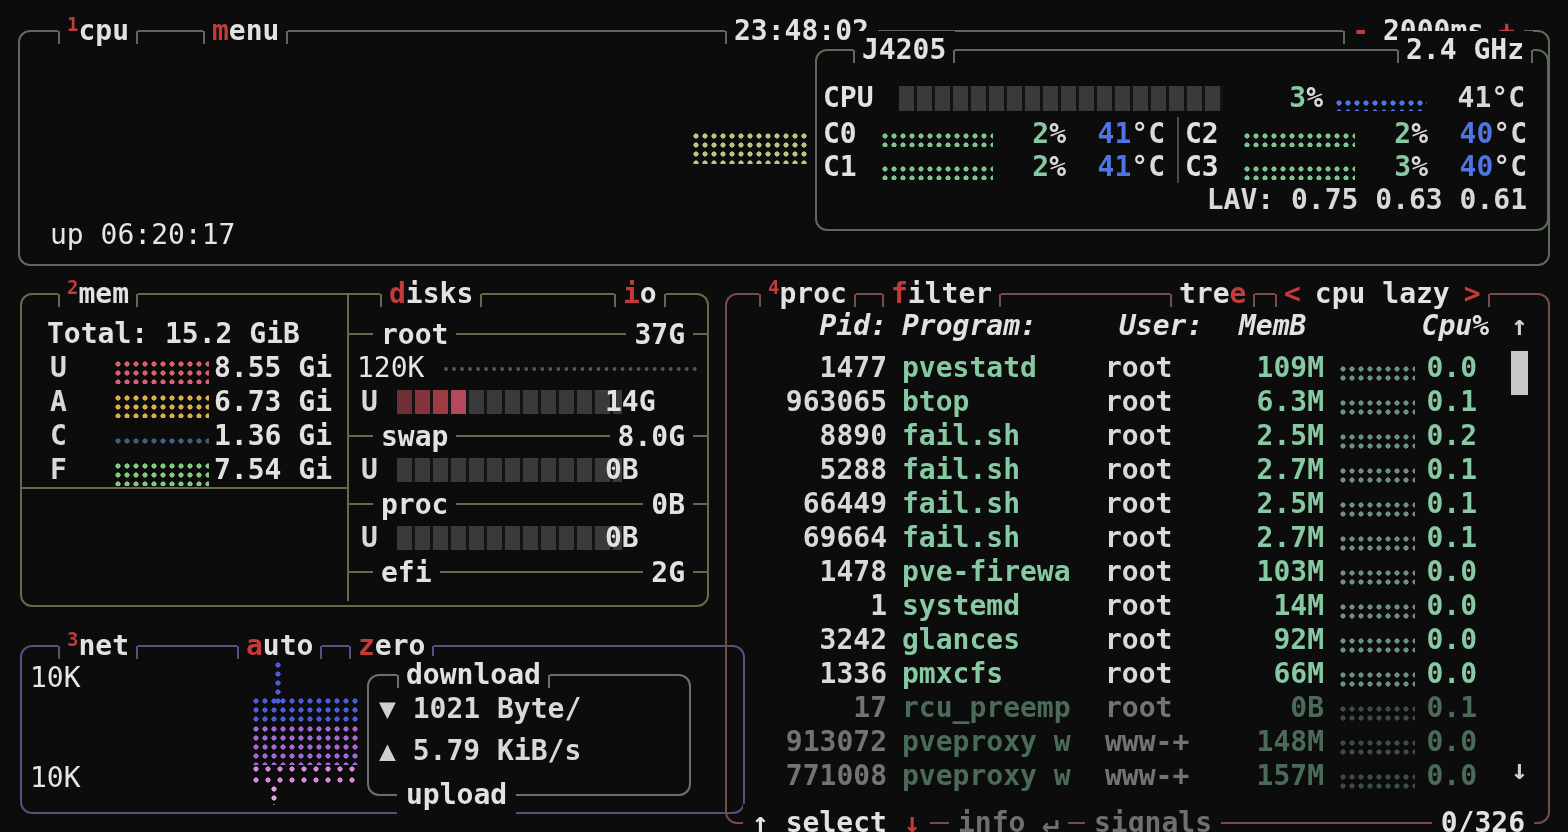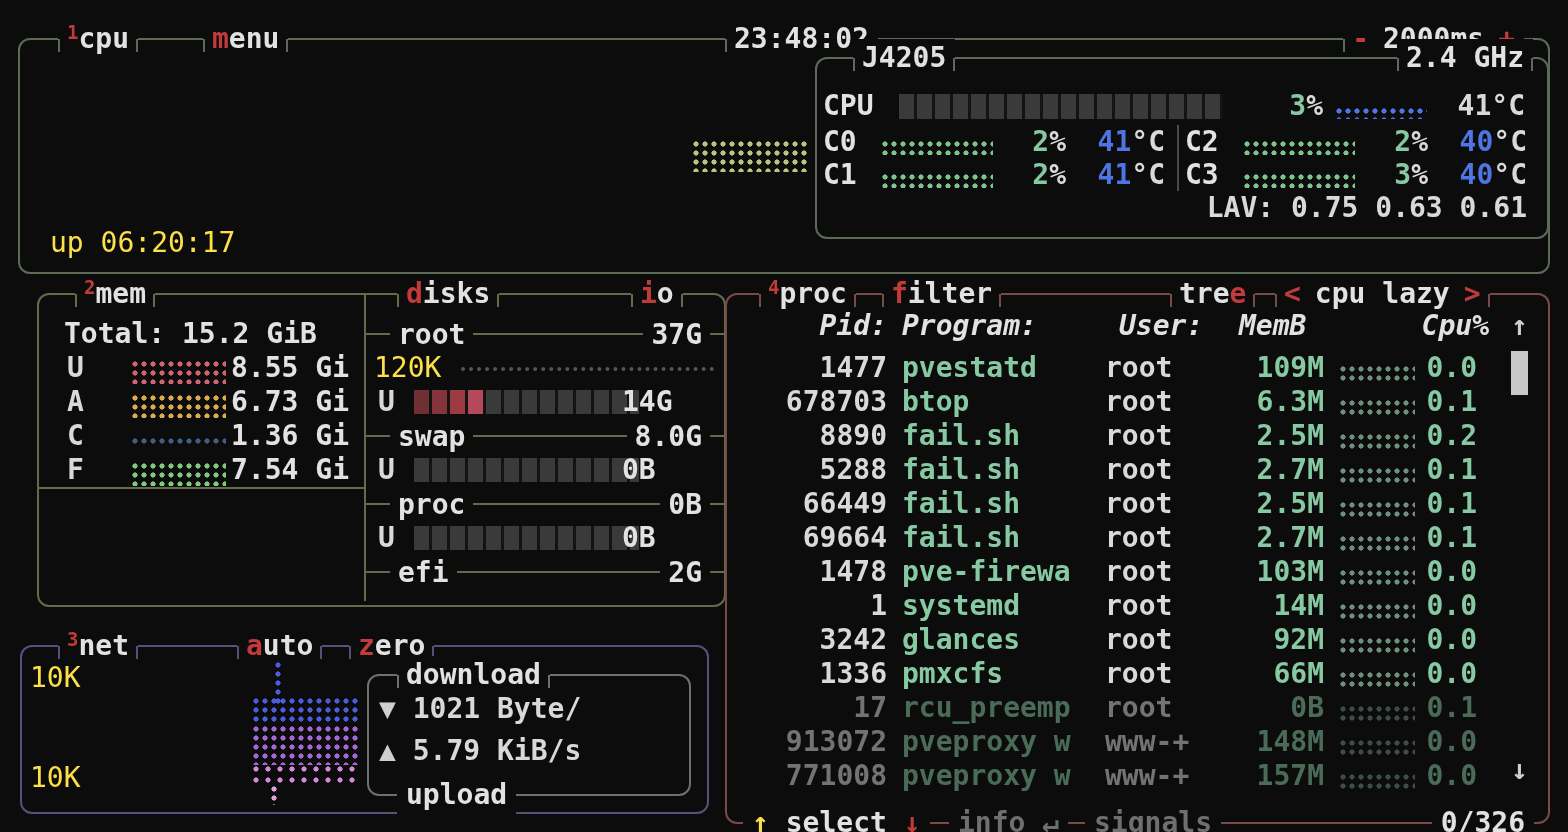--- a/index.html
+++ b/index.html
@@ -7,21 +7,21 @@
     font-family:"DejaVu Sans Mono",monospace;font-weight:bold;font-size:28px;color:#e2e2e2;}
   .box{position:absolute;border:2px solid var(--bc);border-radius:12px;}
   .tag{position:absolute;top:-20px;height:38px;line-height:38px;background:#0c0c0c;
        padding:0 9px;white-space:nowrap;}
   .tag::before,.tag::after{content:"";position:absolute;top:19px;width:2px;height:13px;background:var(--bc);}
   .tag::before{left:0;} .tag::after{right:0;}
   .tag-b{position:absolute;bottom:-20px;height:38px;line-height:38px;background:#0c0c0c;
        padding:0 9px;white-space:nowrap;}
   .sup{font-size:19px;position:relative;top:-9px;}
   .red{color:#c23b3b;} .green{color:#87c9a2;} .blue{color:#4f74e3;}
-  .gray{color:#fde047;} .dimtxt{color:#6f6f6f;} .soft{color:#d9d9d9;}
+  .gray{color:#e5e5e5;} .dimtxt{color:#6f6f6f;} .soft{color:#d9d9d9;}
   .norm{font-weight:normal;}
   .dots{background-image:radial-gradient(circle at 4px 4px,currentColor 2.3px,transparent 2.9px);
         background-size:9px 9px;}
   .sparse{background-size:12px 11px;}
   .abs{position:absolute;}
   .tr{text-align:right;}
   
   .meter{background:repeating-linear-gradient(to right,#3a3a3a 0 15px,#131313 15px 18px);}
   .rootbar{background:
       repeating-linear-gradient(to right,transparent 0 15px,#131313 15px 18px),
@@ -61,21 +61,21 @@
   .prow .pmem{position:absolute;left:435px;width:150px;text-align:right;color:#87c9a2;}
   .prow .pdots{position:absolute;left:600px;top:14px;width:76px;height:16px;color:#6d8f7d;}
   .prow .pcpu{position:absolute;left:590px;width:148px;text-align:right;color:#87c9a2;}
   .prow.dim{opacity:0.5;}
 </style>
 </head>
 <body>
 
 <div id="screen">
 
-  <div class="box" style="--bc:#5b6b57;left:18px;top:30px;width:1528px;height:232px;margin-top:8px;">
+  <div class="box" style="--bc:#5b6b57;left:18px;top:30px;width:1528px;height:232px;">
     <div class="tag" style="left:38px"><span class="sup red">1</span><span>cpu</span></div>
     <div class="tag" style="left:183px"><span class="red">m</span><span>enu</span></div>
     <div class="tag" style="left:705px"><span>23:48:02</span></div>
     <div class="tag" style="right:24px"><span class="red">-</span><span style="margin:0 14px">2000ms</span><span class="red">+</span></div>
 
     <div class="abs dots" style="left:672px;top:100px;width:116px;height:32px;color:#b6c77d;"></div>
 
     <div class="abs gray norm" style="left:30px;top:186px;"><span>up 06:20:17</span></div>
 
     <div class="box" style="--bc:#5b6b57;left:795px;top:17px;width:730px;height:178px;">
@@ -114,21 +114,21 @@
         <span class="clabel">C3</span>
         <div class="cdots dots"></div>
         <span class="cpct"><span class="green">3</span><span class="pctsign">%</span></span>
         <span class="ctemp"><span class="blue">40</span><span class="degsign">°C</span></span>
       </div>
 
       <div class="abs tr soft" style="left:380px;top:132px;width:330px;"><span>LAV:</span> <span>0.75 0.63 0.61</span></div>
     </div>
   </div>
 
-  <div class="box" style="--bc:#68684a;left:20px;top:293px;width:685px;height:310px;margin-left:17px;">
+  <div class="box" style="--bc:#68684a;left:20px;top:293px;width:685px;height:310px;">
     <div class="tag" style="left:36px"><span class="sup red">2</span><span>mem</span></div>
     <div class="tag" style="left:358px"><span class="red">d</span><span>isks</span></div>
     <div class="tag" style="left:592px"><span class="red">i</span><span>o</span></div>
 
     <div class="abs" style="left:25px;top:22px;"><span>Total:</span> <span>15.2 GiB</span></div>
 
     <div class="abs" style="left:0;top:56px;width:325px;">
 
         <div class="mem-row">
           <span class="mlabel soft">U</span>
@@ -205,21 +205,21 @@
       <div class="dhead" style="top:260px">
           <div class="seg"></div>
           <span class="nm">efi</span>
           <div class="rule"></div>
           <span class="sz">2G</span>
           <div class="seg2"></div>
         </div>
     </div>
   </div>
 
-  <div class="box" style="--bc:#52527c;left:20px;top:645px;width:685px;height:165px;">
+  <div class="box" style="--bc:#52527c;left:20px;top:645px;width:685px;height:165px;padding-left:36px;">
     <div class="tag" style="left:36px"><span class="sup red">3</span><span>net</span></div>
     <div class="tag" style="left:215px"><span class="red">a</span><span>uto</span></div>
     <div class="tag" style="left:327px"><span class="red">z</span><span>ero</span></div>
 
     <div class="abs gray norm" style="left:8px;top:14px"><span>10K</span></div>
     <div class="abs gray norm" style="left:8px;top:114px"><span>10K</span></div>
 
     <div>
       <div class="abs dots" style="left:252px;top:14px;width:10px;height:44px;color:#4b5ce0;"></div>
       <div class="abs dots" style="left:230px;top:50px;width:106px;height:28px;color:#4b5ce0;"></div>
@@ -258,21 +258,21 @@
         <div class="prow">
           <span class="pid">1477</span>
           <span class="prog">pvestatd</span>
           <span class="puser">root</span>
           <span class="pmem">109M</span>
           <span class="pdots dots"></span>
           <span class="pcpu">0.0</span>
         </div>
 
         <div class="prow">
-          <span class="pid">678703</span>
+          <span class="pid">963065</span>
           <span class="prog">btop</span>
           <span class="puser">root</span>
           <span class="pmem">6.3M</span>
           <span class="pdots dots"></span>
           <span class="pcpu">0.1</span>
         </div>
 
         <div class="prow">
           <span class="pid">8890</span>
           <span class="prog">fail.sh</span>

